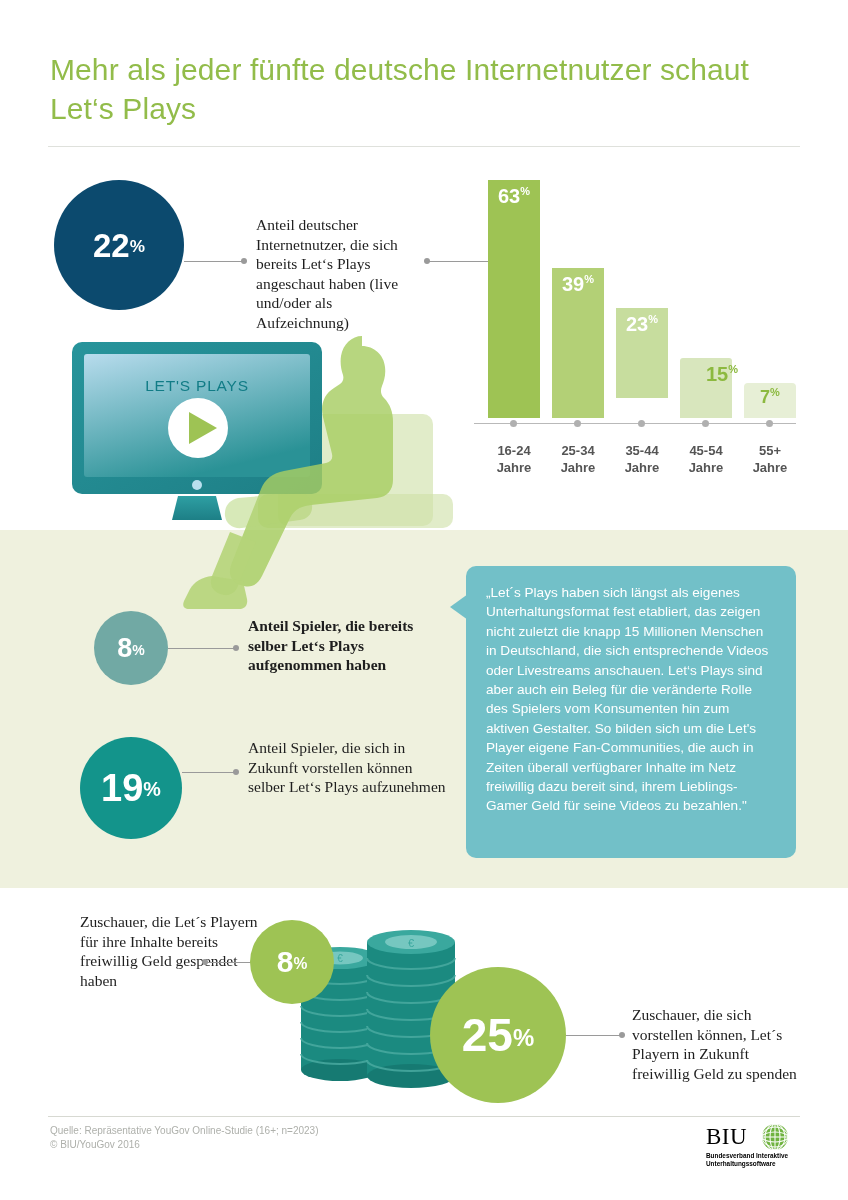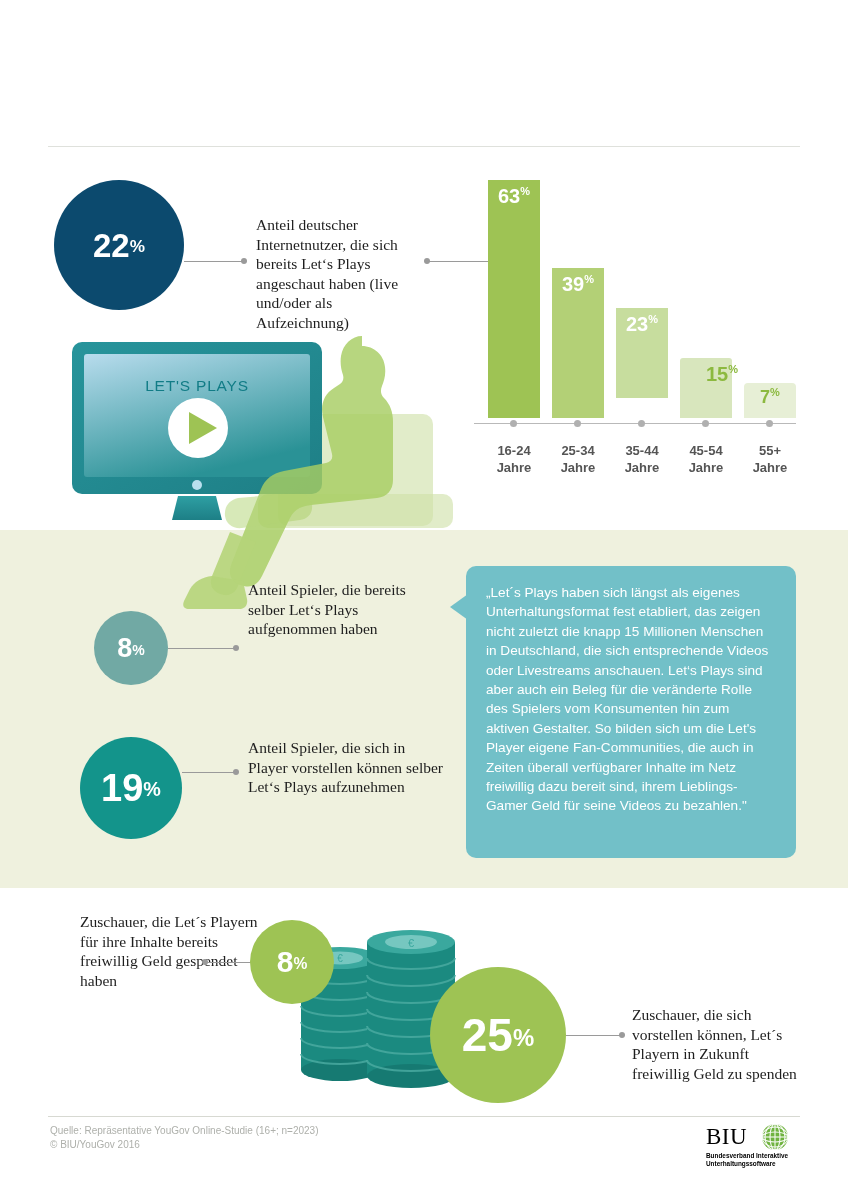--- a/index.html
+++ b/index.html
@@ -164,20 +164,21 @@
 </style>
 </head>
 <body>
 
 <div class="page">
 
   <div class="band-mid"></div>
   <div class="title-rule"></div>
   <div class="band-bottom-rule"></div>
 
+  <h1 class="title">Mehr als jeder fünfte deutsche Internetnutzer schaut Let‘s Plays</h1>
 
   <div class="circ" id="circle-22">
     <span class="num">22</span>
       <span class="pct">%</span>
   </div>
   <div class="conn" style="left:184px; top:261px; width:60px;"></div>
   <div class="dot" style="left:241px; top:258px;"></div>
 
   <div class="serif" style="left:256px; top:215px; width:170px;">Anteil deutscher Internetnutzer, die sich bereits Let‘s Plays angeschaut haben (live und/oder als Aufzeichnung)</div>
 
@@ -323,29 +324,29 @@
                l-4 -18 z" opacity="0.9"></path>
     </g>
   </svg>
 
   <div class="circ" id="circle-8-mid">
     <span class="num">8</span>
       <span class="pct">%</span>
   </div>
   <div class="conn" style="left:168px; top:648px; width:68px;"></div>
   <div class="dot" style="left:233px; top:645px;"></div>
-  <div class="serif" style="left:248px; top:580px; width:195px;">Anteil Spieler, die bereits selber Let‘s Plays aufgenommen haben</div>
+  <div class="serif" style="left:248px; top:616px; width:195px;font-weight:bold;">Anteil Spieler, die bereits selber Let‘s Plays aufgenommen haben</div>
 
   <div class="circ" id="circle-19">
     <span class="num">19</span>
       <span class="pct">%</span>
   </div>
   <div class="conn" style="left:182px; top:772px; width:54px;"></div>
   <div class="dot" style="left:233px; top:769px;"></div>
-  <div class="serif" style="left:248px; top:738px; width:200px;">Anteil Spieler, die sich in Player vorstellen können selber Let‘s Plays aufzunehmen</div>
+  <div class="serif" style="left:248px; top:738px; width:200px;">Anteil Spieler, die sich in Zukunft vorstellen können selber Let‘s Plays aufzunehmen</div>
 
   <div id="quote-tail"></div>
   <div id="quote-box">„Let´s Plays haben sich längst als eigenes Unterhaltungsformat fest etabliert, das zeigen nicht zuletzt die knapp 15 Millionen Menschen in Deutschland, die sich entsprechende Videos oder Livestreams anschauen. Let‘s Plays sind aber auch ein Beleg für die veränderte Rolle des Spielers vom Konsumenten hin zum aktiven Gestalter. So bilden sich um die Let's Player eigene Fan-Communities, die auch in Zeiten überall verfügbarer Inhalte im Netz freiwillig dazu bereit sind, ihrem Lieblings-Gamer Geld für seine Videos zu bezahlen."</div>
 
   <div class="serif" style="left:80px; top:912px; width:185px;">Zuschauer, die Let´s Playern für ihre Inhalte bereits freiwillig Geld gespendet haben</div>
   <div class="conn" style="left:206px; top:962px; width:58px;"></div>
   <div class="dot" style="left:202px; top:959px;"></div>
 
   <div class="circ" id="circle-8-bottom">
     <span class="num">8</span>

